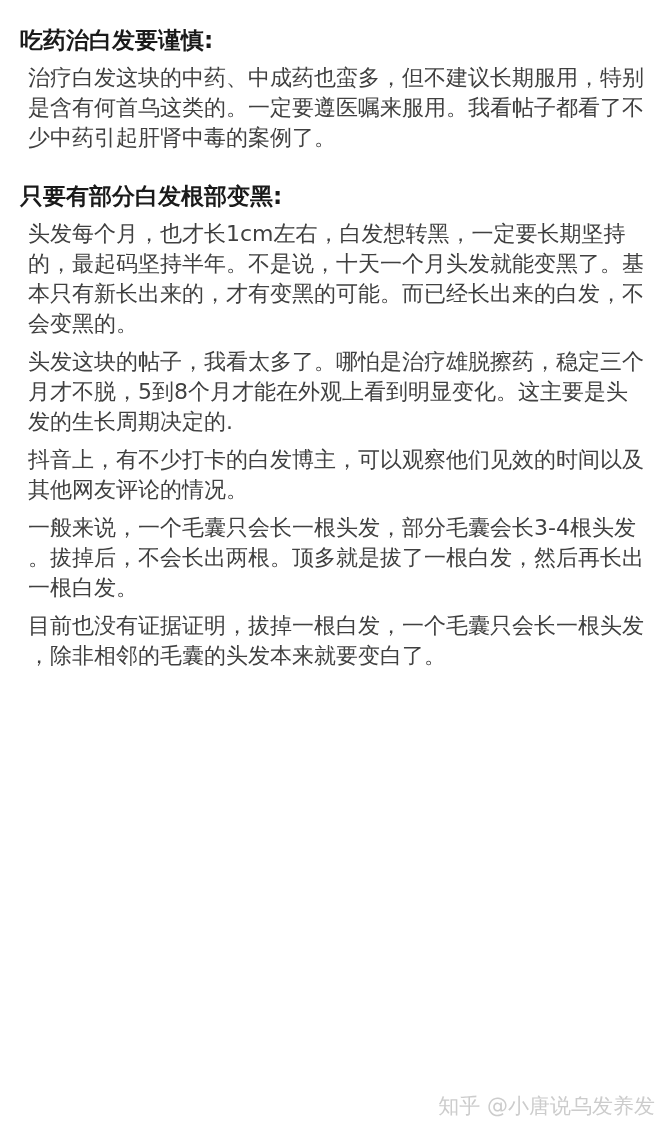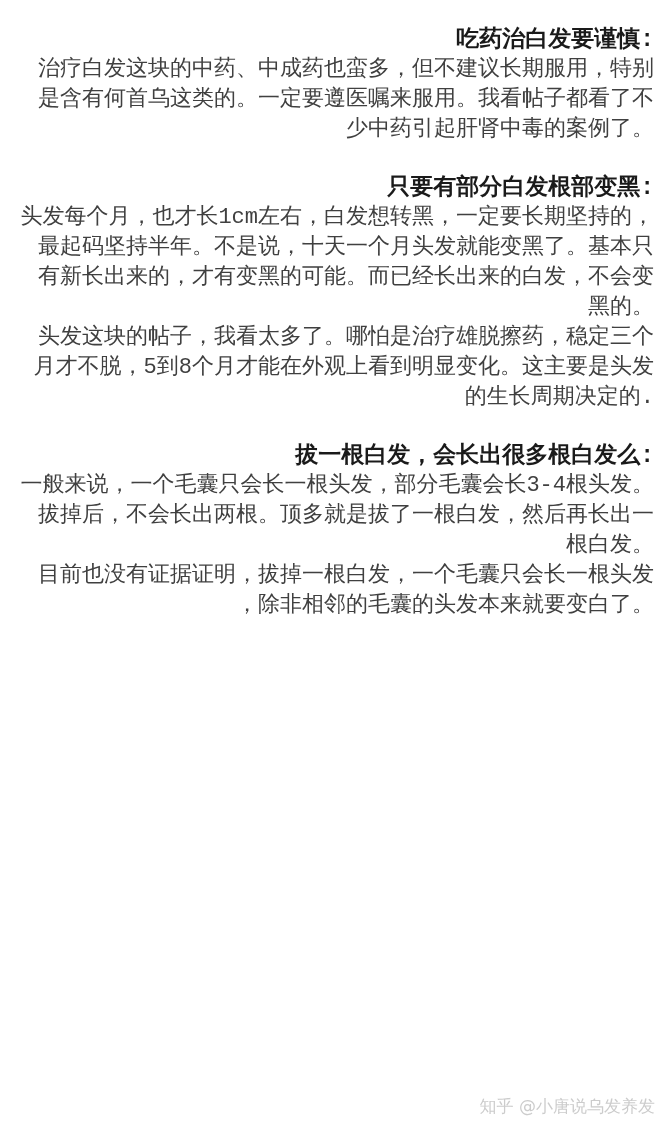--- a/index.html
+++ b/index.html
@@ -14,61 +14,60 @@
     overflow: hidden;
     font-family: "DejaVu Sans", sans-serif;
   }
   .content {
     padding: 25px 15px 0 20px;
     font-size: 22px;
     line-height: 30px;
     color: #404040;
     word-break: break-all;
     line-break: anywhere;
-    text-align: right;
-    font-family: Liberation Mono, monospace;
+    text-align: left;
   }
   .content section { margin: 0; padding: 0; }
   .content h2 {
     font-size: 23px;
     line-height: 30px;
     font-weight: bold;
     color: #1a1a1a;
     margin: 28px 0 0 0;
     padding: 0;
   }
   .content section:first-child h2 { margin-top: 0; }
   .content p {
-    margin: 0;
+    margin: 8px;
     padding: 0;
   }
   .watermark {
     position: absolute;
     top: 1093px;
     right: 14px;
-    font-size: 17px;
+    font-size: 21px;
     line-height: 26px;
     color: #cccccc;
     text-shadow: 1px 1px 0 #ffffff;
     white-space: nowrap;
   }
 </style>
 </head>
 <body>
 
 <article class="content" id="article-root">
     <section>
       <h2>吃药治白发要谨慎:</h2>
       <p>治疗白发这块的中药、中成药也蛮多，但不建议长期服用，特别是含有何首乌这类的。一定要遵医嘱来服用。我看帖子都看了不少中药引起肝肾中毒的案例了。</p>
     </section>
     <section>
       <h2>只要有部分白发根部变黑:</h2>
       <p>头发每个月，也才长1cm左右，白发想转黑，一定要长期坚持的，最起码坚持半年。不是说，十天一个月头发就能变黑了。基本只有新长出来的，才有变黑的可能。而已经长出来的白发，不会变黑的。</p>
       <p>头发这块的帖子，我看太多了。哪怕是治疗雄脱擦药，稳定三个月才不脱，5到8个月才能在外观上看到明显变化。这主要是头发的生长周期决定的.</p>
+      <p>抖音上，有不少打卡的白发博主，可以观察他们见效的时间以及其他网友评论的情况。</p>
     </section>
     <section>
-      <h2>拔一根白发，会长出很多根白发么:</h2>
       <p>一般来说，一个毛囊只会长一根头发，部分毛囊会长3-4根头发。拔掉后，不会长出两根。顶多就是拔了一根白发，然后再长出一根白发。</p>
       <p>目前也没有证据证明，拔掉一根白发，一个毛囊只会长一根头发，除非相邻的毛囊的头发本来就要变白了。</p>
     </section>
   </article>
 
 <div class="watermark">知乎 @小唐说乌发养发</div>
 
 </body></html>

